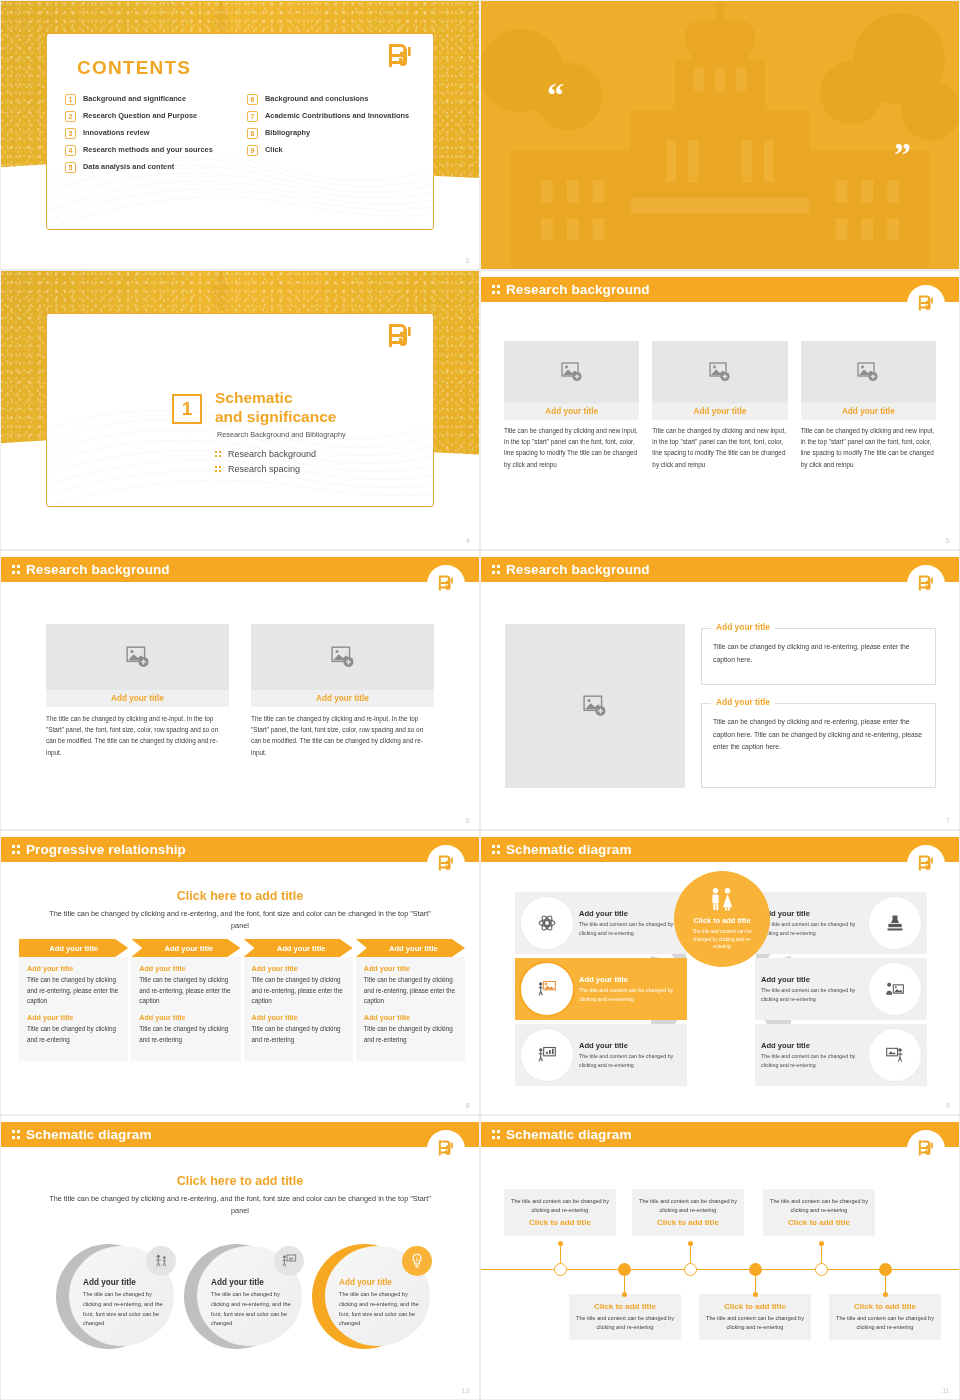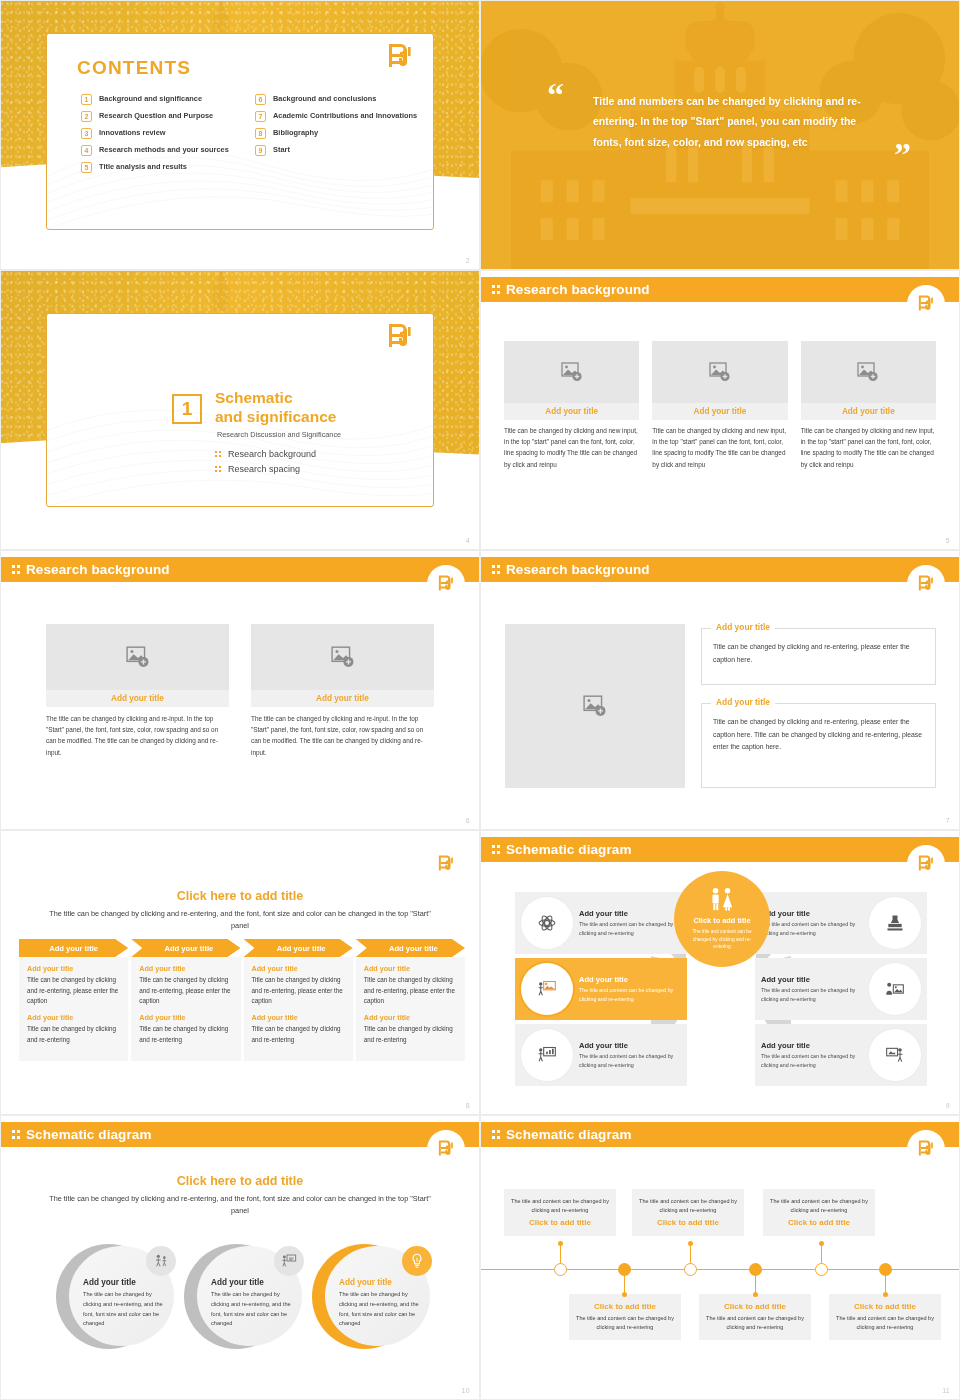--- a/index.html
+++ b/index.html
@@ -79,21 +79,21 @@
     overflow:hidden;
   }
   .card .wave {
     position:absolute; left:0; right:0; bottom:0; height:62%;
     opacity:.55;
   }
   .contents-title {
     position:absolute; left:30px; top:23px;
     color:#F0A726; font-size:19px; font-weight:bold; letter-spacing:1.2px;
   }
-  .toc { position:absolute; left:34px; top:60px; right:14px; display:flex; gap:10px; }
+  .toc { position:absolute; left:18px; top:60px; right:14px; display:flex; gap:10px; }
   .toc-col { flex:1; display:flex; flex-direction:column; gap:6px; }
   .toc-item { display:flex; align-items:flex-start; gap:7px; }
   .toc-num {
     width:11px;height:11px; flex:0 0 11px;
     border:1px solid #F0B44A; border-radius:2px;
     color:#EBA12A; font-size:7px; line-height:10px; text-align:center;
     font-weight:bold;
   }
   .toc-label { font-size:7.4px; color:#3c3c3c; font-weight:bold; line-height:1.45; }
 
@@ -280,39 +280,39 @@
           <div class="toc-item">
               <span class="toc-num">3</span>
               <span class="toc-label">Innovations review</span>
             </div>
           <div class="toc-item">
               <span class="toc-num">4</span>
               <span class="toc-label">Research methods and your sources</span>
             </div>
           <div class="toc-item">
               <span class="toc-num">5</span>
-              <span class="toc-label">Title analysis and results</span>
+              <span class="toc-label">Data analysis and content</span>
             </div>
         </div>
         <div class="toc-col">
           <div class="toc-item">
               <span class="toc-num">6</span>
               <span class="toc-label">Background and conclusions</span>
             </div>
           <div class="toc-item">
               <span class="toc-num">7</span>
               <span class="toc-label">Academic Contributions and Innovations</span>
             </div>
           <div class="toc-item">
               <span class="toc-num">8</span>
               <span class="toc-label">Bibliography</span>
             </div>
           <div class="toc-item">
               <span class="toc-num">9</span>
-              <span class="toc-label">Start</span>
+              <span class="toc-label">Click</span>
             </div>
         </div>
       </div>
     </div>
     <div class="pagenum">2</div>
   </div>
 
   <div class="slide">
     <div class="photo-bg">
       <svg class="bld" viewBox="0 0 480 270" preserveAspectRatio="xMidYMid slice">
@@ -352,21 +352,20 @@
             <circle cx="88" cy="96" r="34"></circle>
           <circle cx="420" cy="58" r="46"></circle>
             <circle cx="372" cy="92" r="32"></circle>
           <circle cx="452" cy="110" r="30"></circle>
         </g>
         <rect x="150" y="198" width="180" height="16" fill="#F6C559" opacity=".55"></rect>
       </svg>
     </div>
     <div class="quote-mark" style="left:66px;top:82px;font-size:34px;">“</div>
     <div class="quote-mark" style="right:48px;top:142px;font-size:34px;">”</div>
-    <div class="quote-text">Title and numbers can be changed by clicking and re-entering. In the top "Start" panel, you can modify the fonts, font size, color, and row spacing, etc</div>
   </div>
 
   <div class="slide">
     <div class="goldbg">
       <div class="tex"></div>
       <svg class="dome" viewBox="0 0 40 44">
         <path d="M20 1 L22 6 L24 12 L28 18 L28 44 L12 44 L12 18 L16 12 L18 6 Z" fill="#D79B1E" opacity=".5"></path>
         <circle cx="20" cy="4" r="2.2" fill="#D79B1E" opacity=".5"></circle>
       </svg>
       <div class="gold-curve"></div>
@@ -393,21 +392,21 @@
           <path d="M21 9 h3 v13 a4 4 0 0 1-8 0 v-4 h3 v4 a1 1 0 0 0 2 0 z" fill="#F0A726"></path>
           <rect x="25" y="7" width="2.6" height="9" fill="#F0A726"></rect>
         </svg>
       </div>
 
       <div class="sec-num">1</div>
       <div class="sec-title">
         <div>Schematic</div>
         <div>and significance</div>
       </div>
-      <div class="sec-sub">Research Discussion and Significance</div>
+      <div class="sec-sub">Research Background and Bibliography</div>
       <div class="sec-bullets">
         <div>
           <svg class="bdots" width="7" height="8" viewBox="0 0 7 8">
               <rect x="0" y="1" width="2" height="2" fill="#F0A726"></rect>
               <rect x="0" y="5" width="2" height="2" fill="#F0A726"></rect>
               <rect x="4" y="1" width="2" height="2" fill="#F0A726"></rect>
               <rect x="4" y="5" width="2" height="2" fill="#F0A726"></rect>
             </svg>
           <span>Research background</span>
         </div>
@@ -573,20 +572,29 @@
     </div>
 
     <div class="fs" style="position:absolute;left:220px;right:23px;top:152px;height:85px;">
       <span class="fs-lg">Add your title</span>
       <p class="body-txt" style="font-size:6.8px;line-height:1.85">Title can be changed by clicking and re-entering, please enter the caption here. Title can be changed by clicking and re-entering, please enter the caption here.</p>
     </div>
     <div class="pagenum">7</div>
   </div>
 
   <div class="slide">
+    <div class="hdr">
+      <svg class="dots" width="9" height="11" viewBox="0 0 9 11">
+          <rect x="0" y="1" width="3" height="3" fill="#fff"></rect>
+          <rect x="0" y="7" width="3" height="3" fill="#fff"></rect>
+          <rect x="5" y="1" width="3" height="3" fill="#fff"></rect>
+          <rect x="5" y="7" width="3" height="3" fill="#fff"></rect>
+        </svg>
+      <h2>Progressive relationship</h2>
+    </div>
     <div class="bu-badge hdr-badge">
       <svg width="22" height="22" viewBox="0 0 34 34">
         <path d="M6 4 h12 a5.5 5.5 0 0 1 0 11 h-1 v-3 h1 a2.5 2.5 0 0 0 0-5 H9 v20 h-3 z" fill="#F0A726"></path>
         <path d="M9 14 h9 a5 5 0 0 1 0 10 H9 v-3 h9 a2 2 0 0 0 0-4 H9 z" fill="#F0A726"></path>
         <path d="M21 9 h3 v13 a4 4 0 0 1-8 0 v-4 h3 v4 a1 1 0 0 0 2 0 z" fill="#F0A726"></path>
         <rect x="25" y="7" width="2.6" height="9" fill="#F0A726"></rect>
       </svg>
     </div>
 
     <div style="position:absolute;left:40px;right:40px;top:58px;">

